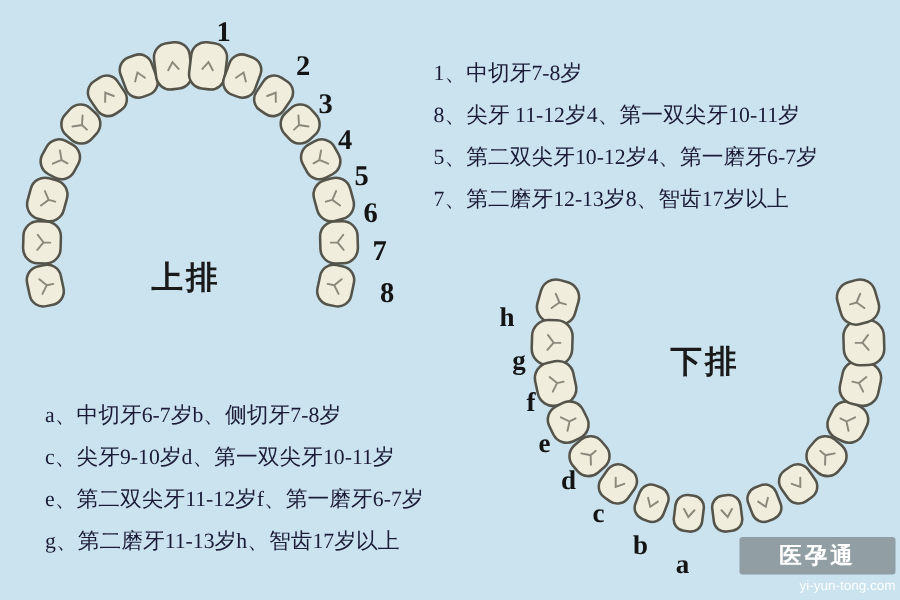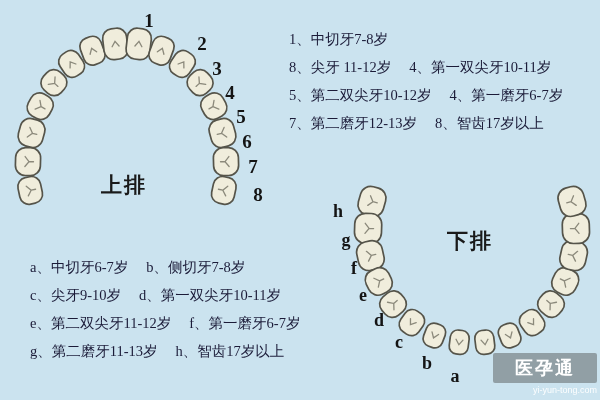--- a/index.html
+++ b/index.html
@@ -22,35 +22,34 @@
   .arch-label.lower{left:447px;top:227px;}
   .legend{
     position:absolute;
     color:#1b1b38;
     font-size:14.5px;
   }
   .legend-upper{left:289px;top:30px;}
   .legend-lower{left:30px;top:258px;}
   .legend-line{
     display:flex;
-    gap:18px;
     height:28px;
-    align-items:flex-start;
+    align-items:flex-end;
     white-space:nowrap;
   }
   .watermark{
     position:absolute;
     right:3px;
     bottom:5px;
     text-align:center;
   }
   .wm-box{
     background:rgba(125,136,140,0.75);
     color:#ffffff;
-    font-size:18px;
+    font-size:15px;
     font-weight:bold;
     padding:3px 8px;
     letter-spacing:2px;
     border-radius:2px;
   }
   .wm-url{
     color:rgba(255,255,255,0.95);
     font-size:9px;
     margin-top:2px;
     font-family:"Liberation Sans", sans-serif;

